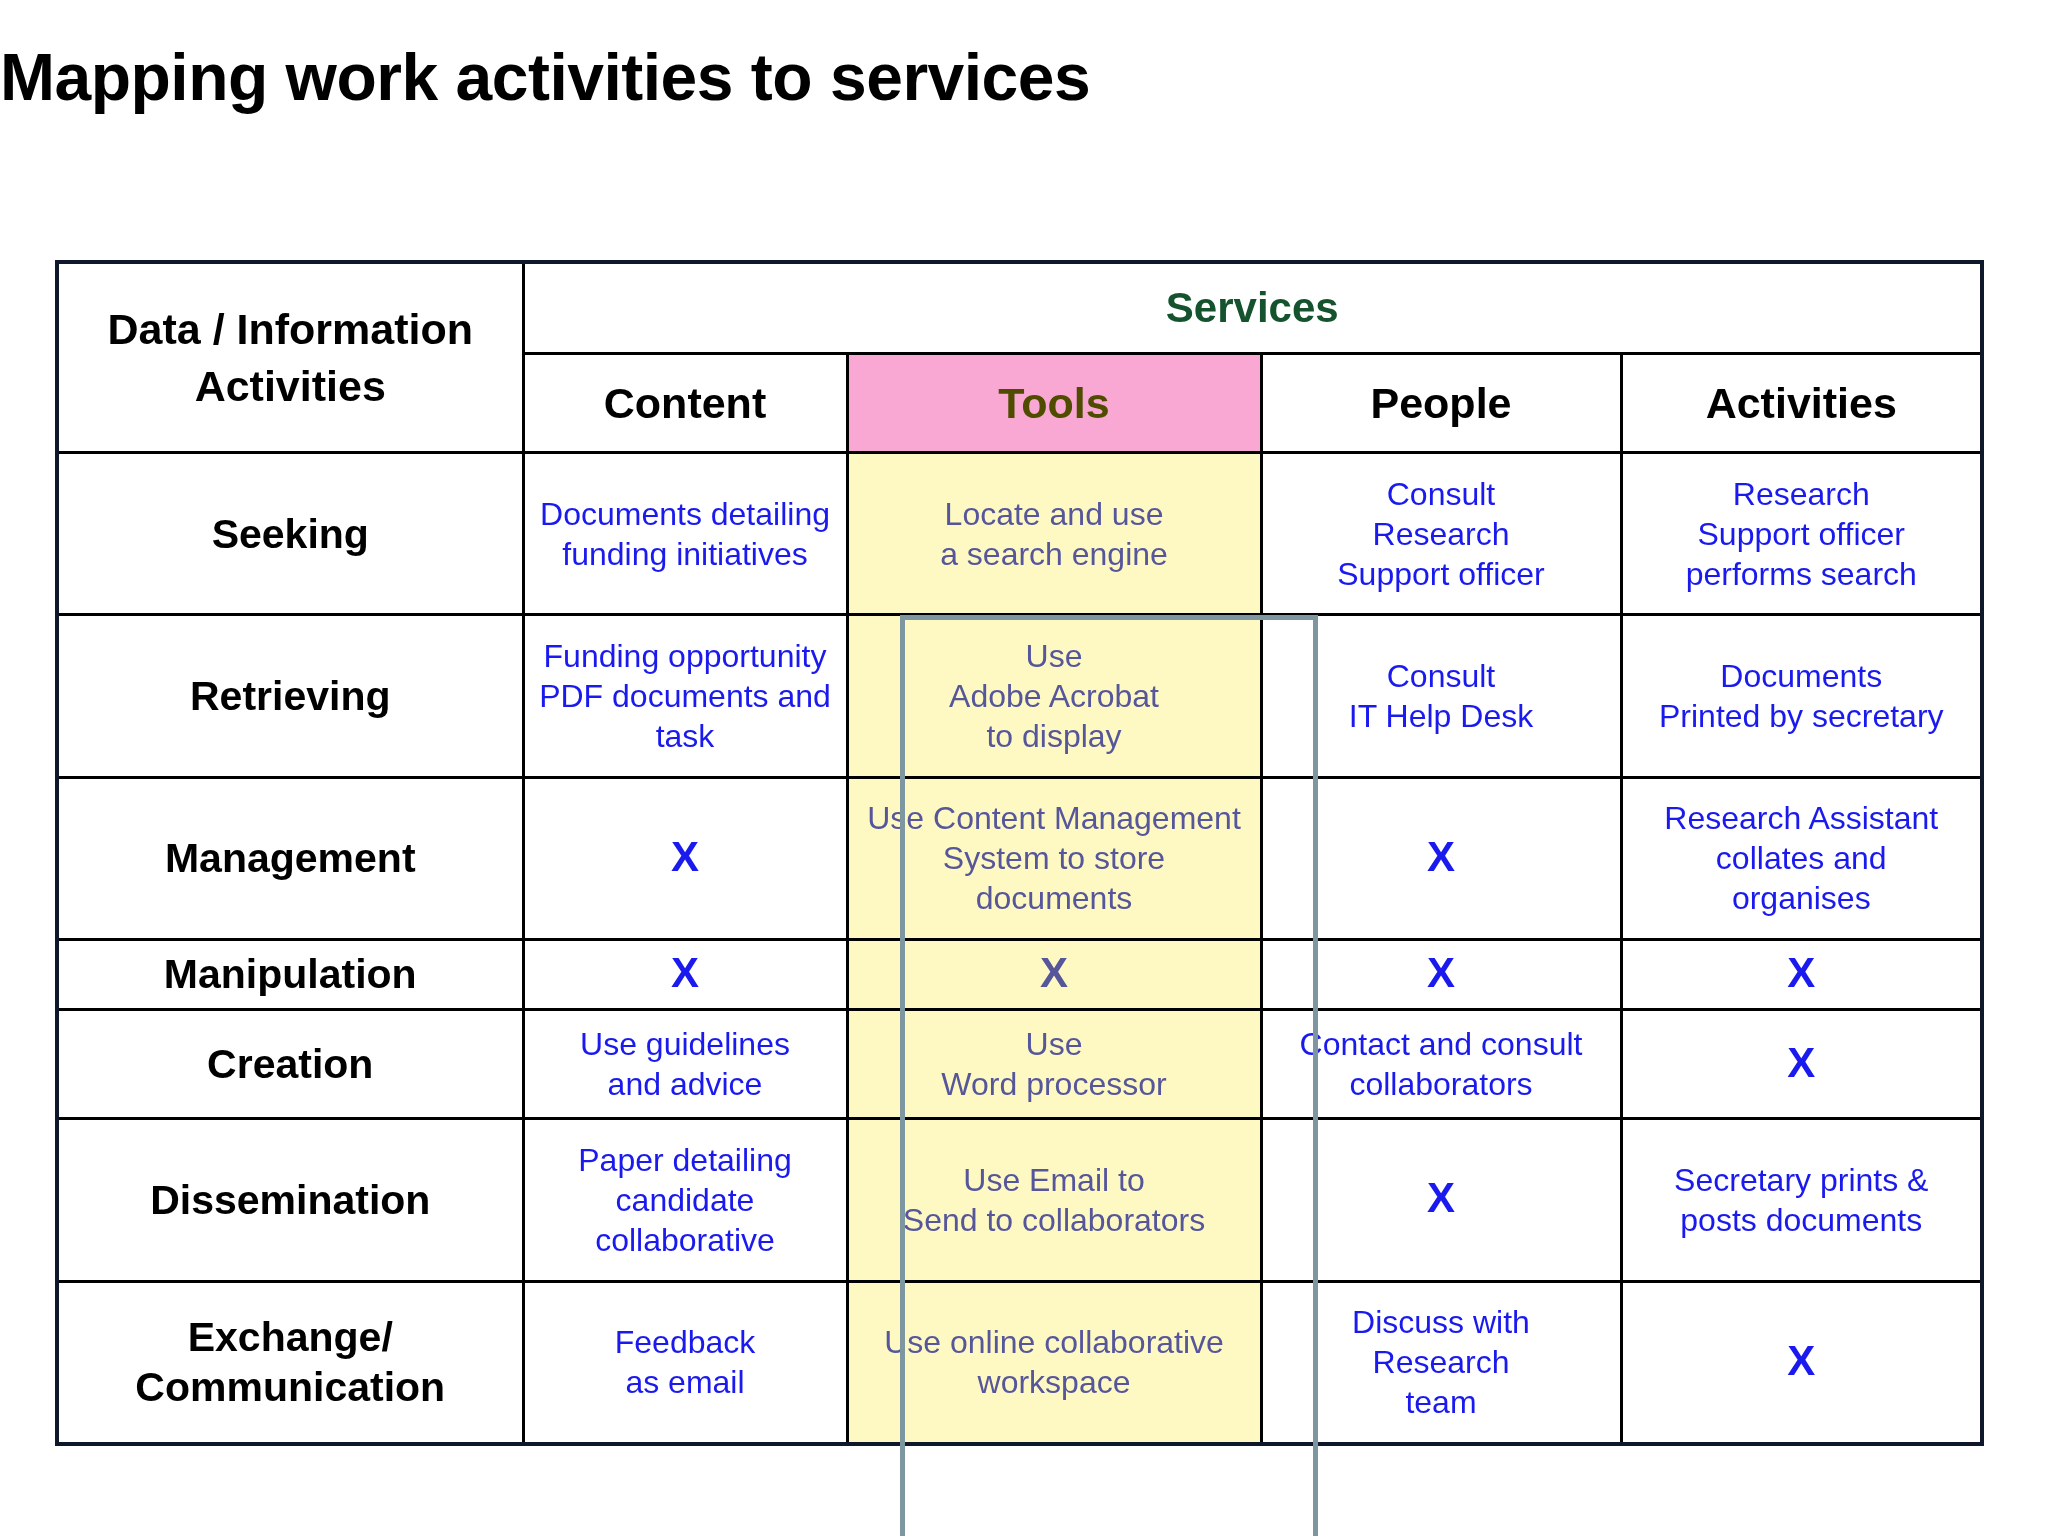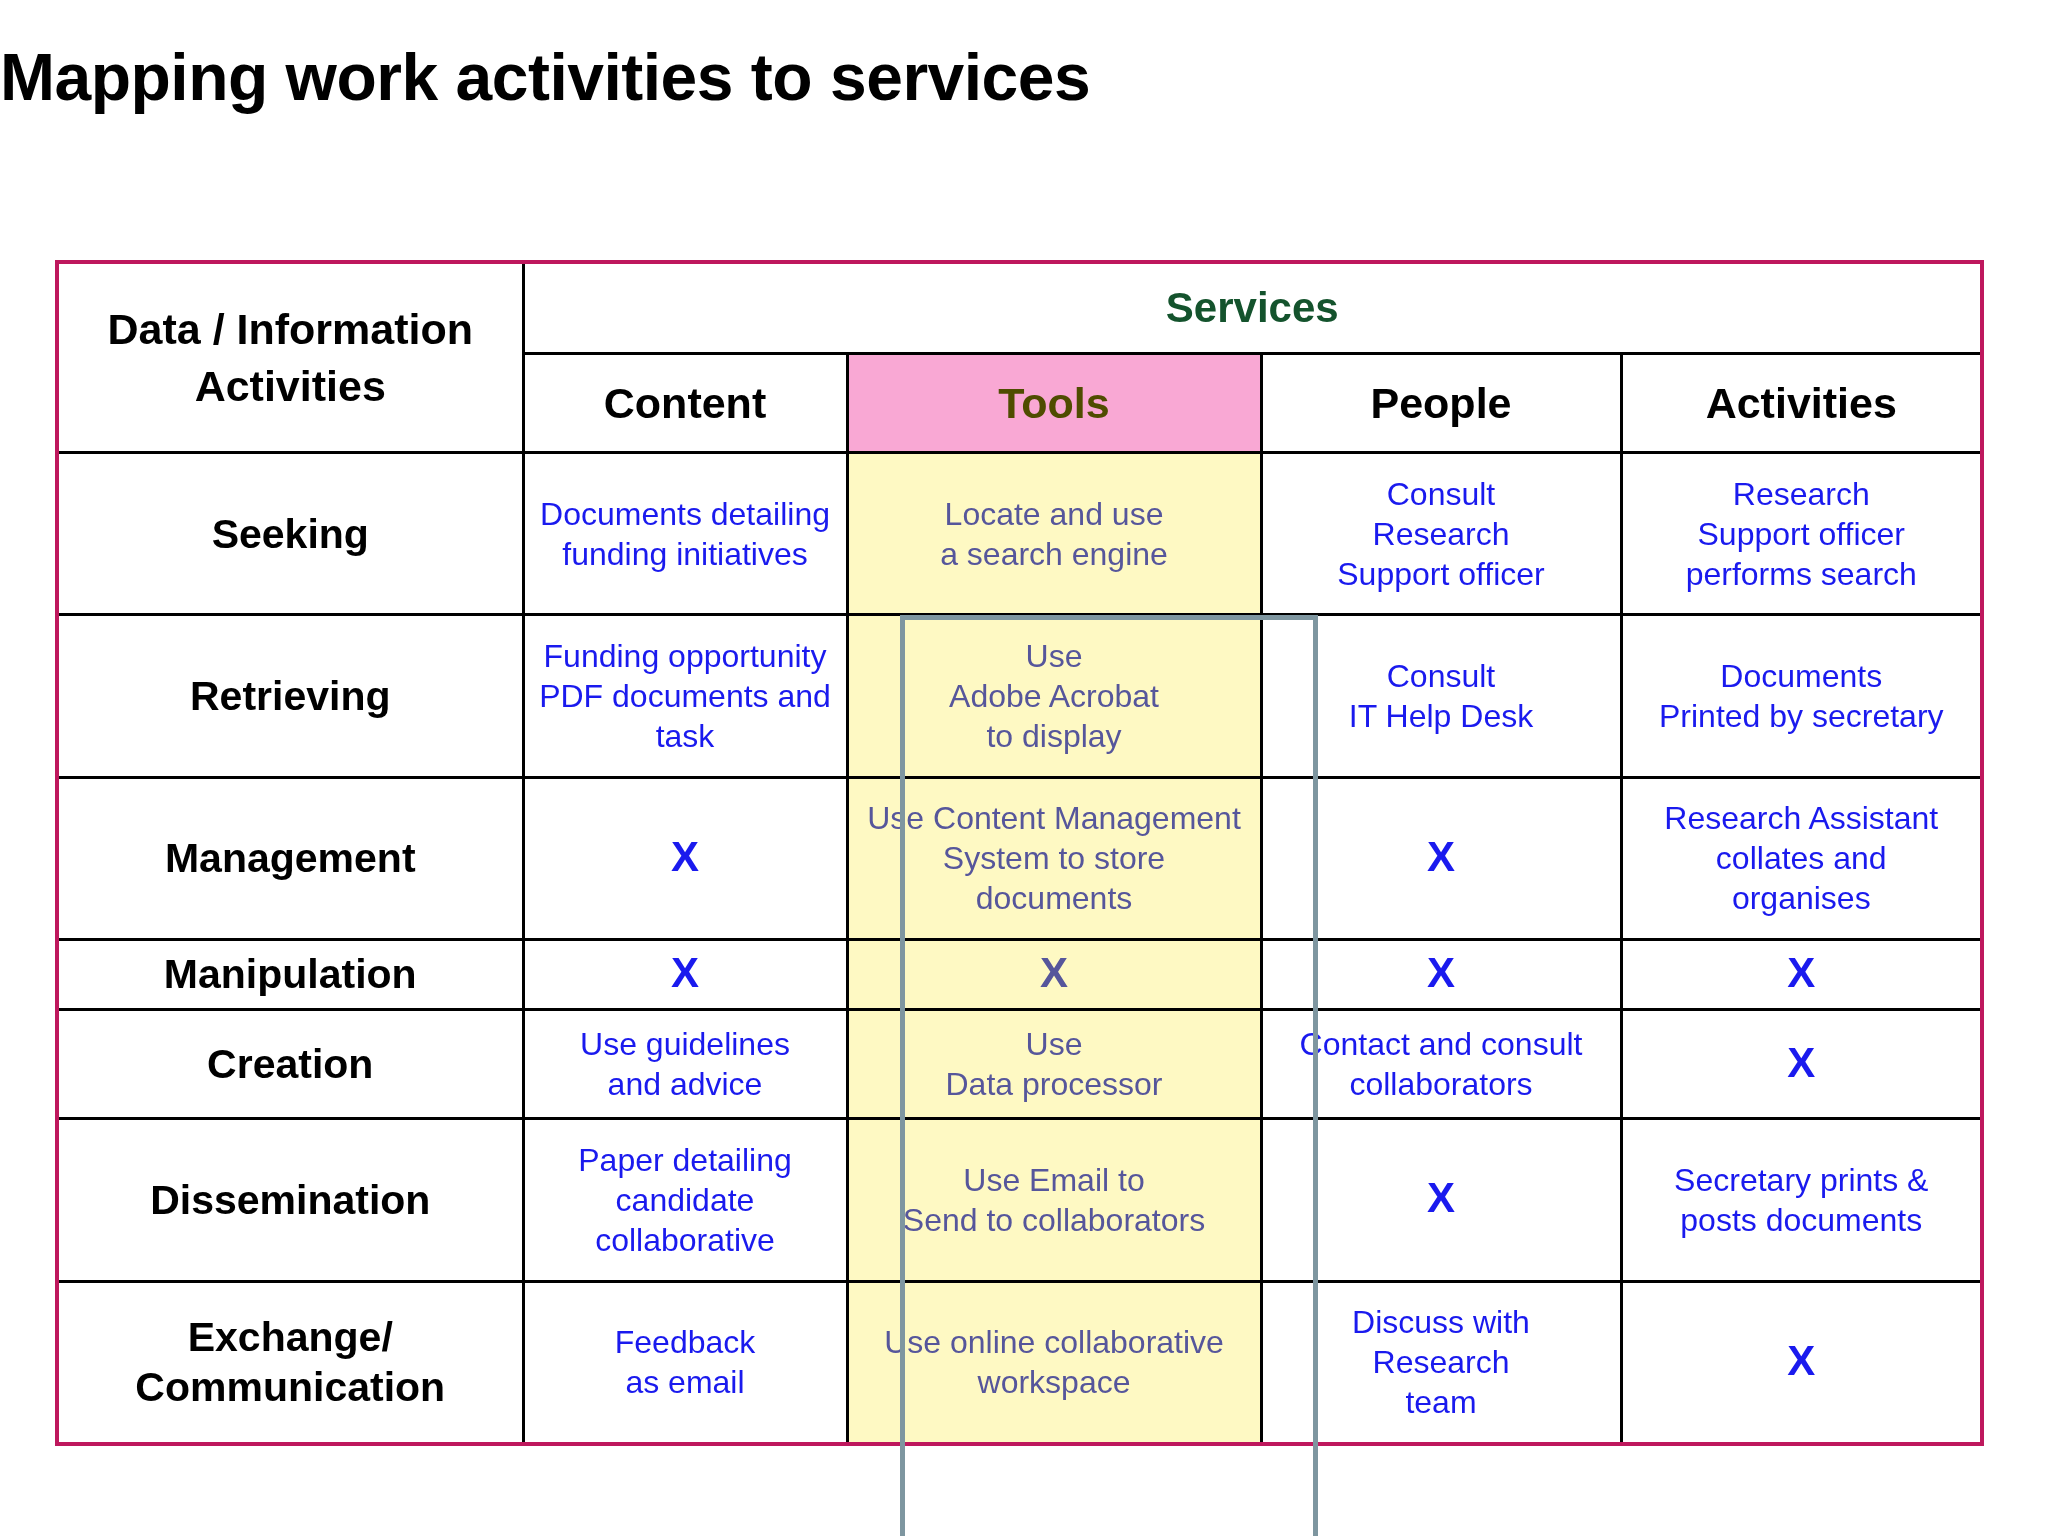--- a/index.html
+++ b/index.html
@@ -52,21 +52,21 @@
     left: 55px;
     top: 260px;
     width: 1925px;
     height: 1186px;
   }
   table.matrix {
     border-collapse: collapse;
     table-layout: fixed;
     width: 1925px;
     height: 1186px;
-    border: 4px solid #be185d;
+    border: 4px solid #0f172a;
   }
   table.matrix td, table.matrix th {
     border: 3px solid #000000;
     padding: 0;
     vertical-align: middle;
     text-align: center;
   }
 
   
   col.c-activity { width: 466px; }
@@ -274,21 +274,21 @@
           </th>
           <td class="cell">
             <div class="cell-text">
               <div class="nowrap-wide">Use guidelines</div>
               <div class="nowrap-wide">and advice</div>
             </div>
           </td>
           <td class="cell tools-cell">
             <div class="cell-text">
               <div class="nowrap-wide">Use</div>
-              <div class="nowrap-wide">Data processor</div>
+              <div class="nowrap-wide">Word processor</div>
             </div>
           </td>
           <td class="cell">
             <div class="cell-text">
               <div class="nowrap-wide">Contact and consult</div>
               <div class="nowrap-wide">collaborators</div>
             </div>
           </td>
           <td class="cell"><span class="xmark">X</span></td>
         </tr>

